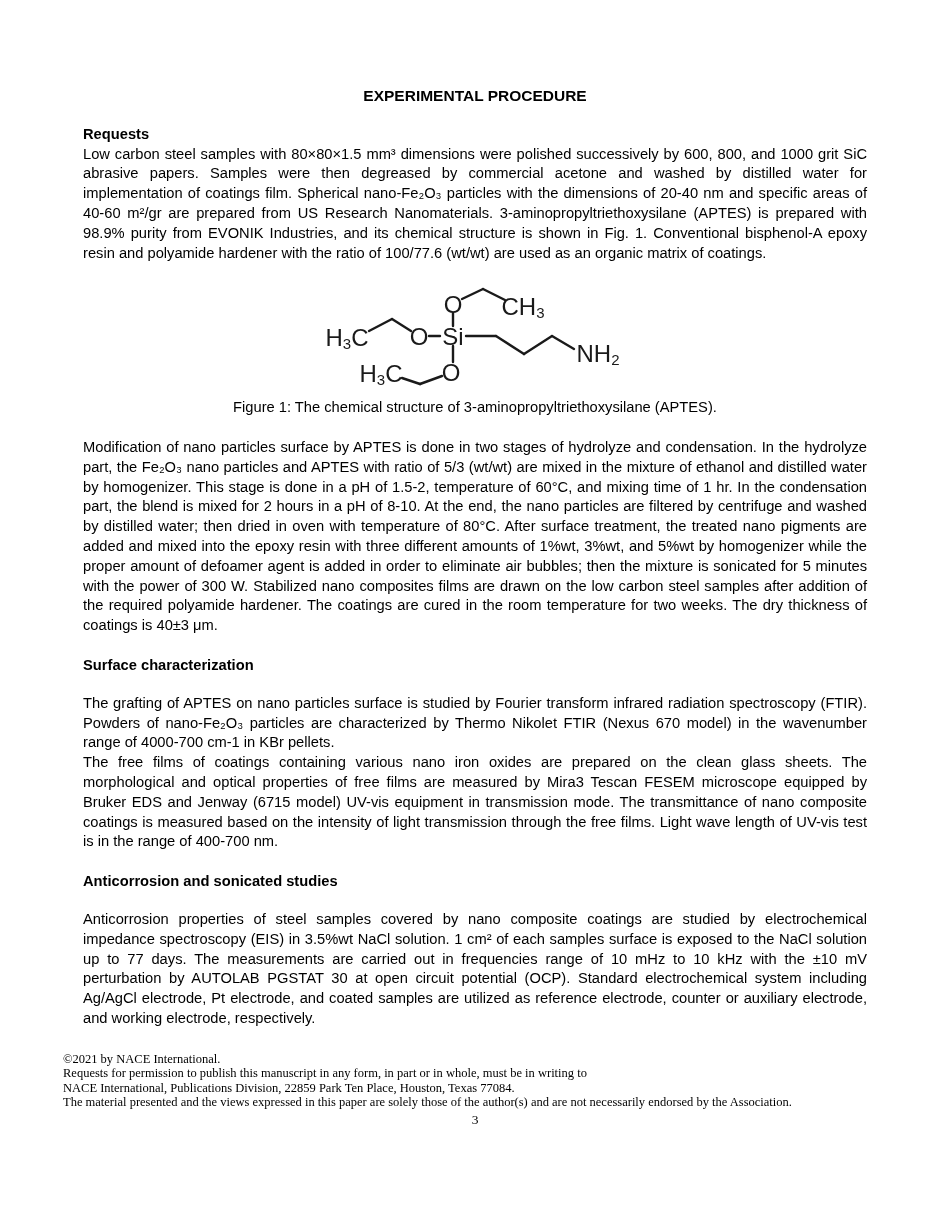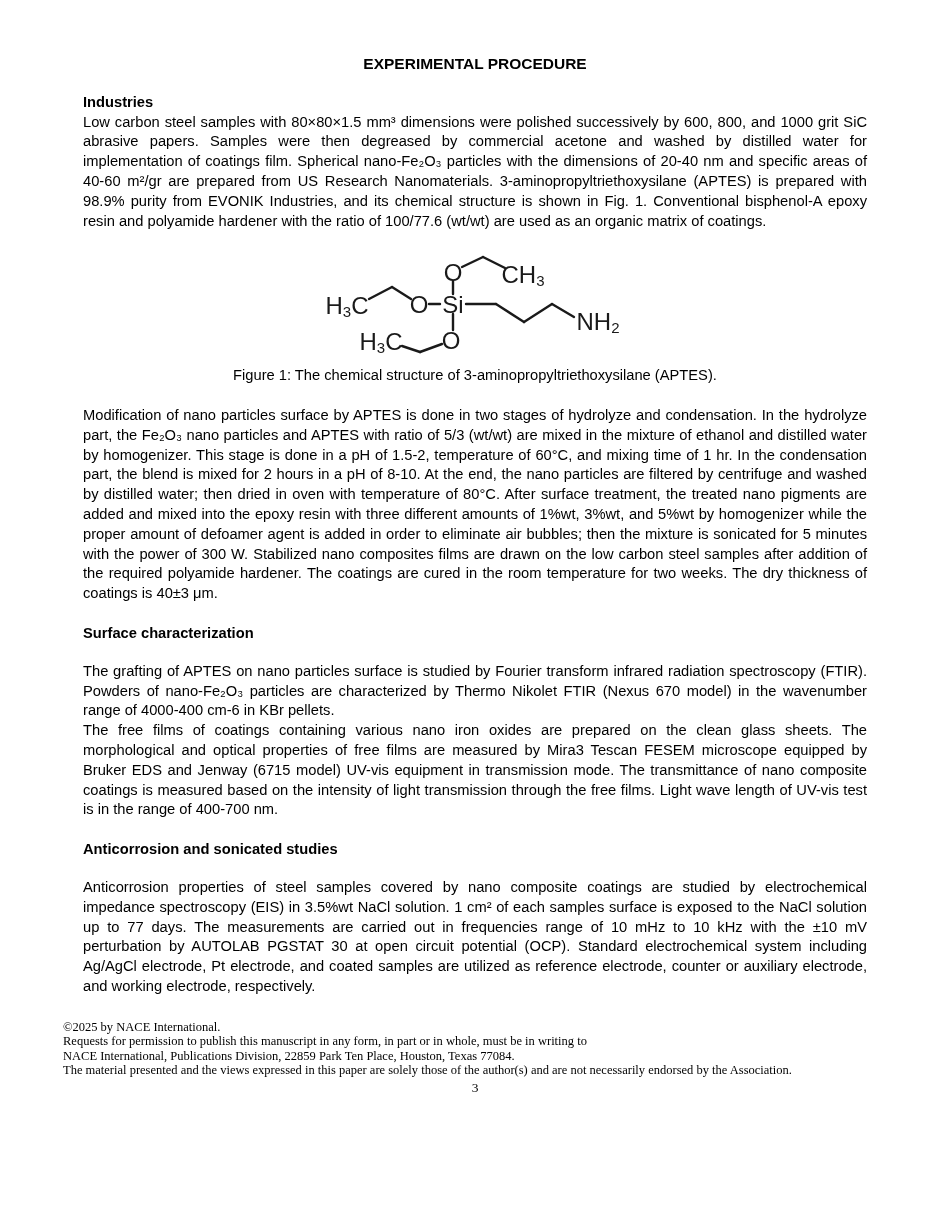--- a/index.html
+++ b/index.html
@@ -1,21 +1,21 @@
 <!DOCTYPE html>
 <html><head>
 <meta charset="utf-8">
 <style>
   html,body { margin:0; padding:0; background:#ffffff; }
   .page {
     width: 950px; height: 1170px; box-sizing: border-box;
     padding-top: 54px; background: #ffffff; color: #000;
     font-family: "Liberation Sans", sans-serif;
     font-size: 14.7px; line-height: 19.8px;
-    position: relative; overflow: hidden;
+    position: relative; overflow: hidden; margin-top: 32px;
   }
   .content { margin: 0 83px; }
   .title {
     font-size: 15.5px; line-height: 19.8px; font-weight: bold;
     text-align: center; margin: 0 0 19px 0;
   }
   h2.heading { font-size: 14.7px; line-height: 19.8px; font-weight: bold; margin: 0; }
   p.body-par { margin: 0; text-align: justify; }
   .figure-block { margin-top: 22px; text-align: center; }
   .figure-block svg { display: inline-block; margin-left: 14px; }
@@ -37,21 +37,21 @@
   }
 </style>
 </head>
 <body>
 
 <div class="page">
   <div class="content">
 
     <h1 class="title">EXPERIMENTAL PROCEDURE</h1>
 
-    <h2 class="heading">Industries</h2>
+    <h2 class="heading">Requests</h2>
     <p class="body-par">Low carbon steel samples with 80×80×1.5 mm³ dimensions were polished successively by 600, 800, and 1000 grit SiC abrasive papers. Samples were then degreased by commercial acetone and washed by distilled water for implementation of coatings film. Spherical nano-Fe₂O₃ particles with the dimensions of 20-40 nm and specific areas of 40-60 m²/gr are prepared from US Research Nanomaterials. 3-aminopropyltriethoxysilane (APTES) is prepared with 98.9% purity from EVONIK Industries, and its chemical structure is shown in Fig. 1. Conventional bisphenol-A epoxy resin and polyamide hardener with the ratio of 100/77.6 (wt/wt) are used as an organic matrix of coatings.</p>
 
     <div class="figure-block">
       <svg id="molecule" viewBox="0 0 330 105" width="330" height="105">
           <line x1="52" y1="46" x2="75" y2="34" stroke="#1a1a1a" stroke-width="2.4" stroke-linecap="round"></line>
           <line x1="75" y1="34" x2="94" y2="46" stroke="#1a1a1a" stroke-width="2.4" stroke-linecap="round"></line>
           <line x1="112" y1="51" x2="123" y2="51" stroke="#1a1a1a" stroke-width="2.4" stroke-linecap="round"></line>
           <line x1="145" y1="14" x2="166" y2="4" stroke="#1a1a1a" stroke-width="2.4" stroke-linecap="round"></line>
           <line x1="166" y1="4" x2="188" y2="15" stroke="#1a1a1a" stroke-width="2.4" stroke-linecap="round"></line>
           <line x1="136" y1="28" x2="136" y2="41" stroke="#1a1a1a" stroke-width="2.4" stroke-linecap="round"></line>
@@ -70,27 +70,27 @@
           <text x="134" y="87" text-anchor="middle" dominant-baseline="central" font-size="24"><tspan>O</tspan></text>
           <text x="64" y="88" text-anchor="middle" dominant-baseline="central" font-size="24"><tspan>H</tspan><tspan font-size="15" dy="6">3</tspan><tspan dy="-6">C</tspan></text>
           <text x="281" y="68" text-anchor="middle" dominant-baseline="central" font-size="24"><tspan>N</tspan><tspan>H</tspan><tspan font-size="15" dy="6">2</tspan></text>
         </svg>
     </div>
     <p class="caption">Figure 1: The chemical structure of 3-aminopropyltriethoxysilane (APTES).</p>
 
     <p class="body-par p-gap">Modification of nano particles surface by APTES is done in two stages of hydrolyze and condensation. In the hydrolyze part, the Fe₂O₃ nano particles and APTES with ratio of 5/3 (wt/wt) are mixed in the mixture of ethanol and distilled water by homogenizer. This stage is done in a pH of 1.5-2, temperature of 60°C, and mixing time of 1 hr. In the condensation part, the blend is mixed for 2 hours in a pH of 8-10. At the end, the nano particles are filtered by centrifuge and washed by distilled water; then dried in oven with temperature of 80°C. After surface treatment, the treated nano pigments are added and mixed into the epoxy resin with three different amounts of 1%wt, 3%wt, and 5%wt by homogenizer while the proper amount of defoamer agent is added in order to eliminate air bubbles; then the mixture is sonicated for 5 minutes with the power of 300 W. Stabilized nano composites films are drawn on the low carbon steel samples after addition of the required polyamide hardener. The coatings are cured in the room temperature for two weeks. The dry thickness of coatings is 40±3 μm.</p>
 
     <h2 class="heading h-surface">Surface characterization</h2>
-    <p class="body-par p-first">The grafting of APTES on nano particles surface is studied by Fourier transform infrared radiation spectroscopy (FTIR). Powders of nano-Fe₂O₃ particles are characterized by Thermo Nikolet FTIR (Nexus 670 model) in the wavenumber range of 4000-400 cm-6 in KBr pellets.</p>
+    <p class="body-par p-first">The grafting of APTES on nano particles surface is studied by Fourier transform infrared radiation spectroscopy (FTIR). Powders of nano-Fe₂O₃ particles are characterized by Thermo Nikolet FTIR (Nexus 670 model) in the wavenumber range of 4000-700 cm-1 in KBr pellets.</p>
     <p class="body-par">The free films of coatings containing various nano iron oxides are prepared on the clean glass sheets. The morphological and optical properties of free films are measured by Mira3 Tescan FESEM microscope equipped by Bruker EDS and Jenway (6715 model) UV-vis equipment in transmission mode. The transmittance of nano composite coatings is measured based on the intensity of light transmission through the free films. Light wave length of UV-vis test is in the range of 400-700 nm.</p>
 
     <h2 class="heading h-anticorrosion">Anticorrosion and sonicated studies</h2>
     <p class="body-par p-first">Anticorrosion properties of steel samples covered by nano composite coatings are studied by electrochemical impedance spectroscopy (EIS) in 3.5%wt NaCl solution. 1 cm² of each samples surface is exposed to the NaCl solution up to 77 days. The measurements are carried out in frequencies range of 10 mHz to 10 kHz with the ±10 mV perturbation by AUTOLAB PGSTAT 30 at open circuit potential (OCP). Standard electrochemical system including Ag/AgCl electrode, Pt electrode, and coated samples are utilized as reference electrode, counter or auxiliary electrode, and working electrode, respectively.</p>
   </div>
 
   <div class="footer">
-    <div>©2025 by NACE International.</div>
+    <div>©2021 by NACE International.</div>
     <div>Requests for permission to publish this manuscript in any form, in part or in whole, must be in writing to</div>
     <div>NACE International, Publications Division, 22859 Park Ten Place, Houston, Texas 77084.</div>
     <div>The material presented and the views expressed in this paper are solely those of the author(s) and are not necessarily endorsed by the Association.</div>
   </div>
   <div class="page-number">3</div>
 </div>
 
 </body></html>

